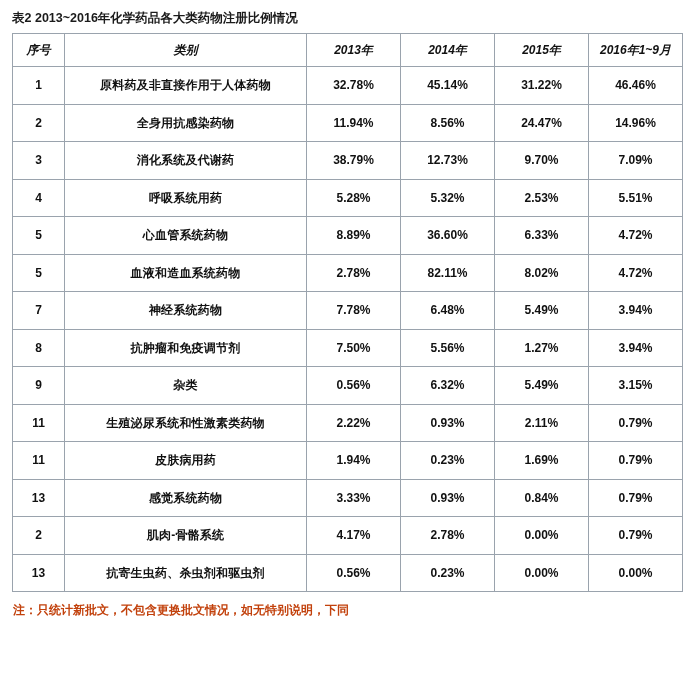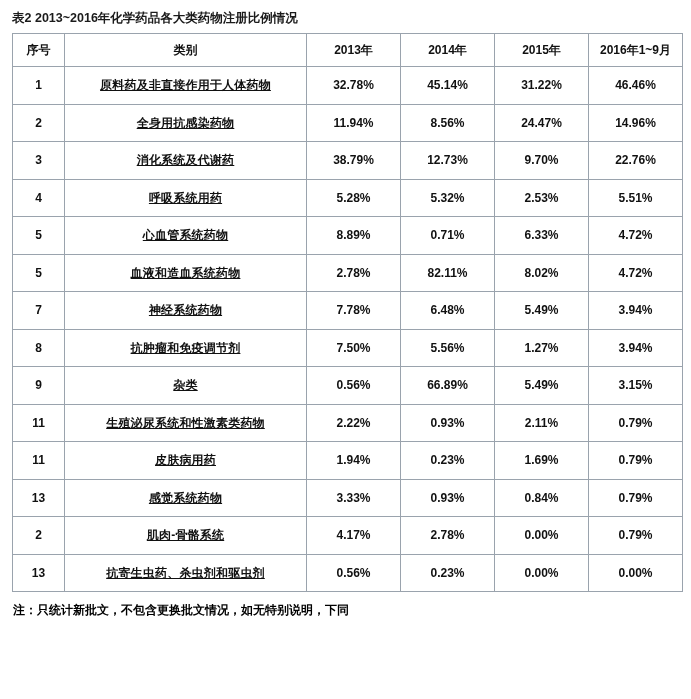--- a/index.html
+++ b/index.html
@@ -43,37 +43,37 @@
     text-align: center;
     vertical-align: middle;
     padding: 0;
     height: 36.5px;
     line-height: 14px;
     white-space: nowrap;
   }
   table.data thead td {
     height: 32px;
     font-size: 12px;
+    font-style: italic;
   }
   .col-idx { width: 52px; }
   .col-cat { width: 242px; }
   .col-yr  { width: 94px; }
   .col-yr4 { width: 94px; }
   td.cat {
     letter-spacing: 0.2px;
-    text-decoration: underline;
   }
   tr.total td {
     height: 32px;
   }
   .footnote {
     margin: 10px 0 0 3px;
     font-size: 12px;
     font-weight: bold;
-    color: #000000;
+    color: #c2410c;
     white-space: nowrap;
   }
 </style>
 </head>
 <body>
 
 <div class="page">
 
   <div class="caption">表2 2013~2016年化学药品各大类药物注册比例情况</div>
 
@@ -112,35 +112,35 @@
         <td>8.56%</td>
         <td>24.47%</td>
         <td>14.96%</td>
       </tr>
       <tr>
         <td>3</td>
         <td class="cat">消化系统及代谢药</td>
         <td>38.79%</td>
         <td>12.73%</td>
         <td>9.70%</td>
-        <td>22.76%</td>
+        <td>7.09%</td>
       </tr>
       <tr>
         <td>4</td>
         <td class="cat">呼吸系统用药</td>
         <td>5.28%</td>
         <td>5.32%</td>
         <td>2.53%</td>
         <td>5.51%</td>
       </tr>
       <tr>
         <td>5</td>
         <td class="cat">心血管系统药物</td>
         <td>8.89%</td>
-        <td>0.71%</td>
+        <td>36.60%</td>
         <td>6.33%</td>
         <td>4.72%</td>
       </tr>
       <tr>
         <td>5</td>
         <td class="cat">血液和造血系统药物</td>
         <td>2.78%</td>
         <td>82.11%</td>
         <td>8.02%</td>
         <td>4.72%</td>
@@ -158,21 +158,21 @@
         <td class="cat">抗肿瘤和免疫调节剂</td>
         <td>7.50%</td>
         <td>5.56%</td>
         <td>1.27%</td>
         <td>3.94%</td>
       </tr>
       <tr>
         <td>9</td>
         <td class="cat">杂类</td>
         <td>0.56%</td>
-        <td>66.89%</td>
+        <td>6.32%</td>
         <td>5.49%</td>
         <td>3.15%</td>
       </tr>
       <tr>
         <td>11</td>
         <td class="cat">生殖泌尿系统和性激素类药物</td>
         <td>2.22%</td>
         <td>0.93%</td>
         <td>2.11%</td>
         <td>0.79%</td>

